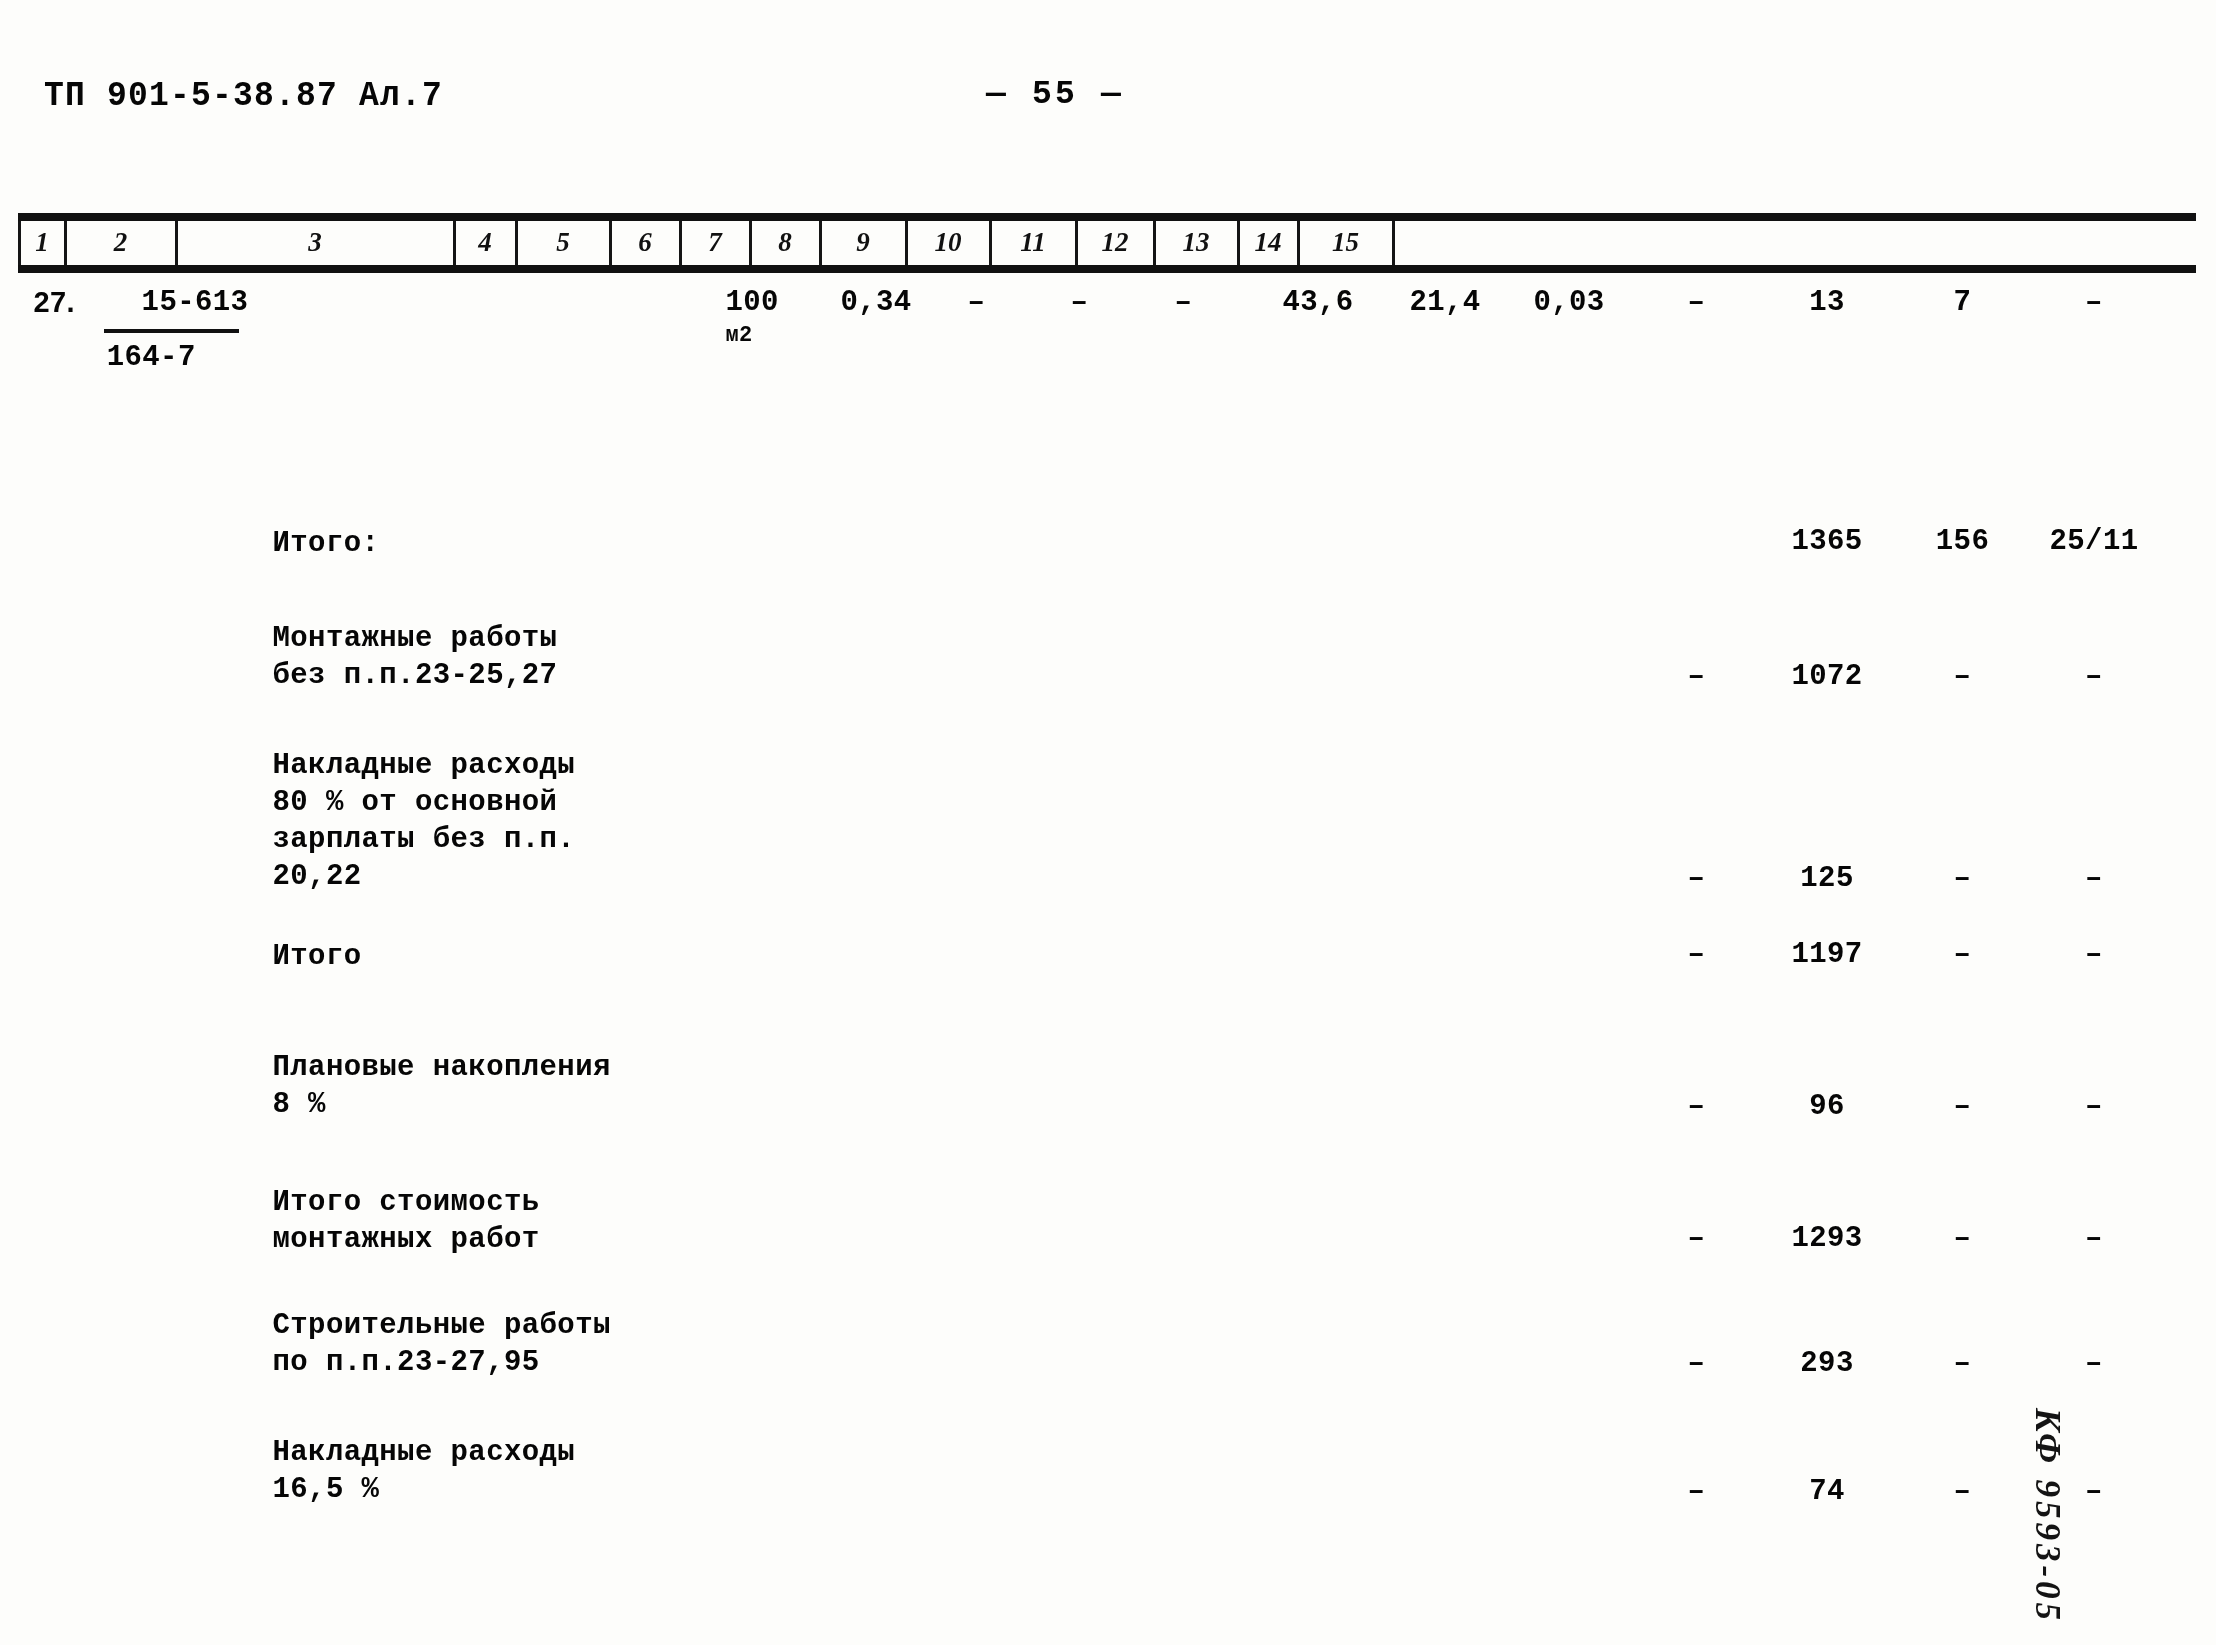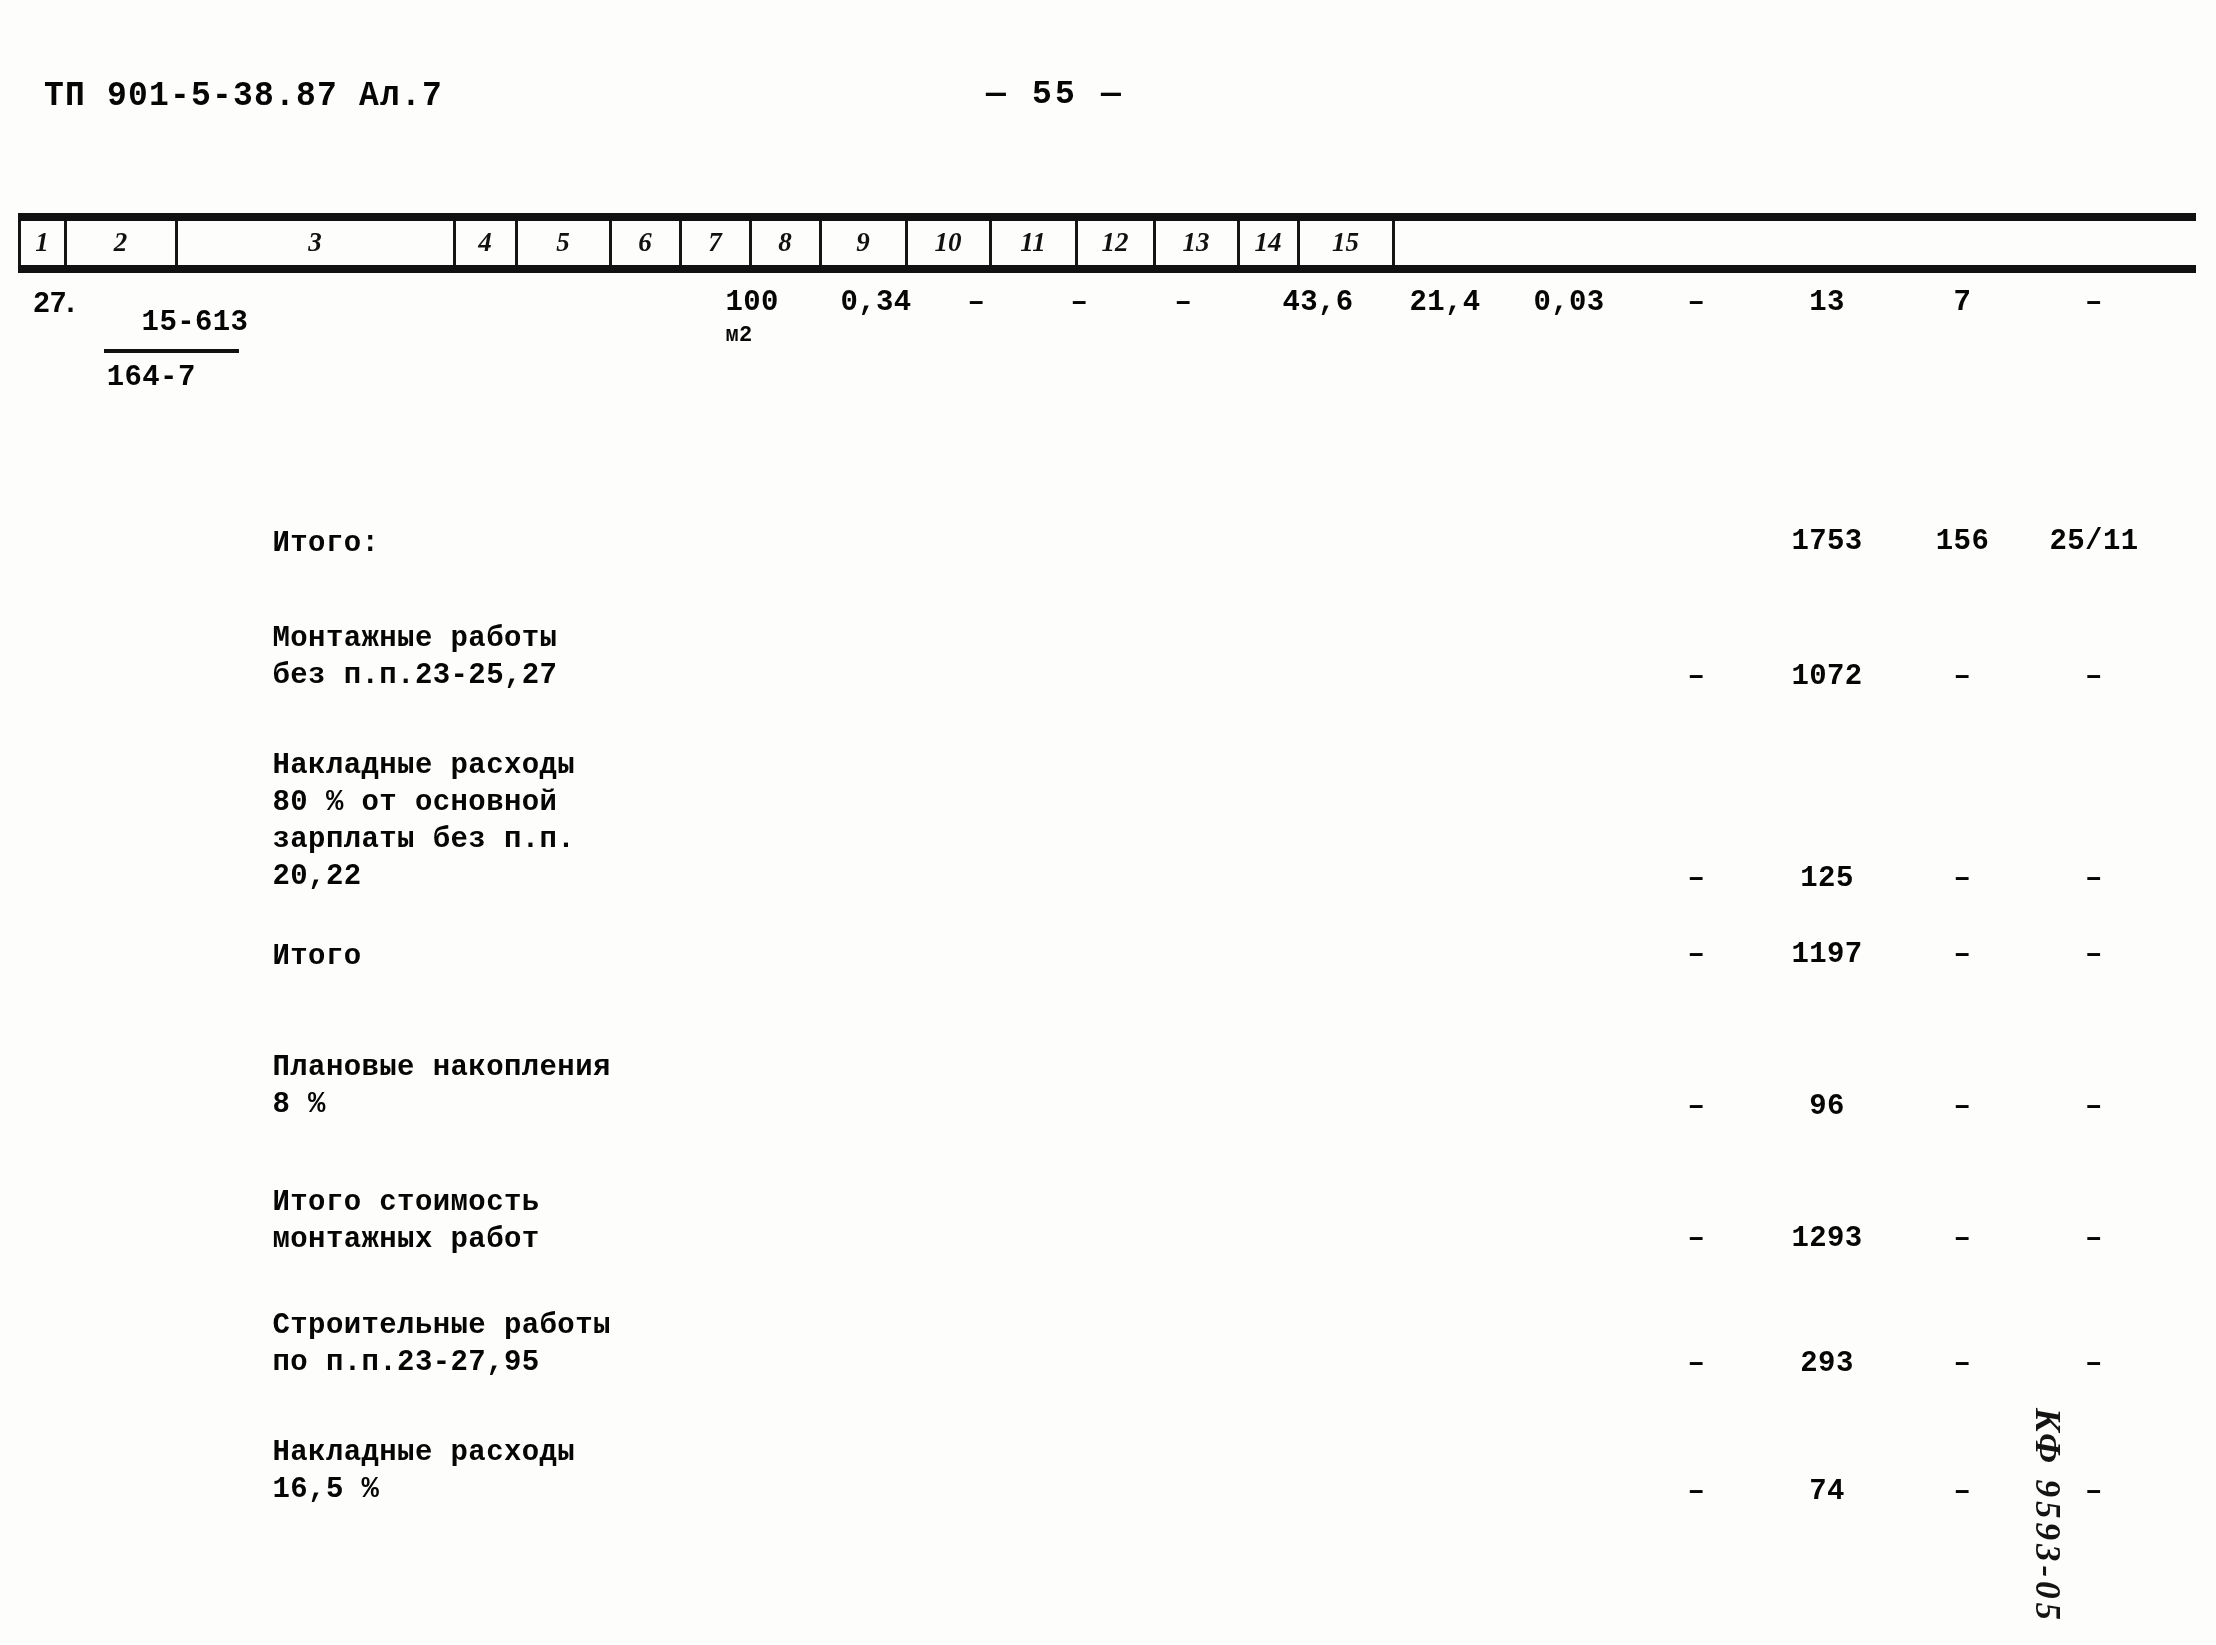--- a/index.html
+++ b/index.html
@@ -118,21 +118,20 @@
   .r27 .norm {
     position: absolute;
     left: 86px;
     top: 0;
     width: 183px;
     text-align: center;
     font-family: "Liberation Mono", monospace;
     font-weight: 700;
     font-size: 29px;
     letter-spacing: 0.4px;
-    margin-top: 20px;
   }
   .r27 .norm .top { display: block; }
   .r27 .norm .rule {
     display: block;
     width: 135px;
     height: 4.8px;
     background: #111;
     margin: 9.5px auto 8px 0;
   }
   .r27 .norm .bot { display: block; text-align: left; padding-left: 3.2px; }
@@ -273,21 +272,21 @@
       <span class="vcell" style="left:1901px;width:88px;text-align:center;">7</span>
       <span class="vcell" style="left:2013px;width:127px;text-align:center;">–</span>
     </div>
   </div>
 
   <div class="summary">
 
     <div class="srow" style="height:95px;">
       <span class="slabel">Итого:</span>
       <span class="sval sv12"></span>
-      <span class="sval sv13">1753</span>
+      <span class="sval sv13">1365</span>
       <span class="sval sv14">156</span>
       <span class="sval sv15">25/11</span>
     </div>
 
     <div class="srow" style="height:127px;">
       <span class="slabel">Монтажные работы
 без п.п.23-25,27</span>
       <span class="sval sv12" style="top:40px;">–</span>
       <span class="sval sv13" style="top:40px;">1072</span>
       <span class="sval sv14" style="top:40px;">–</span>

